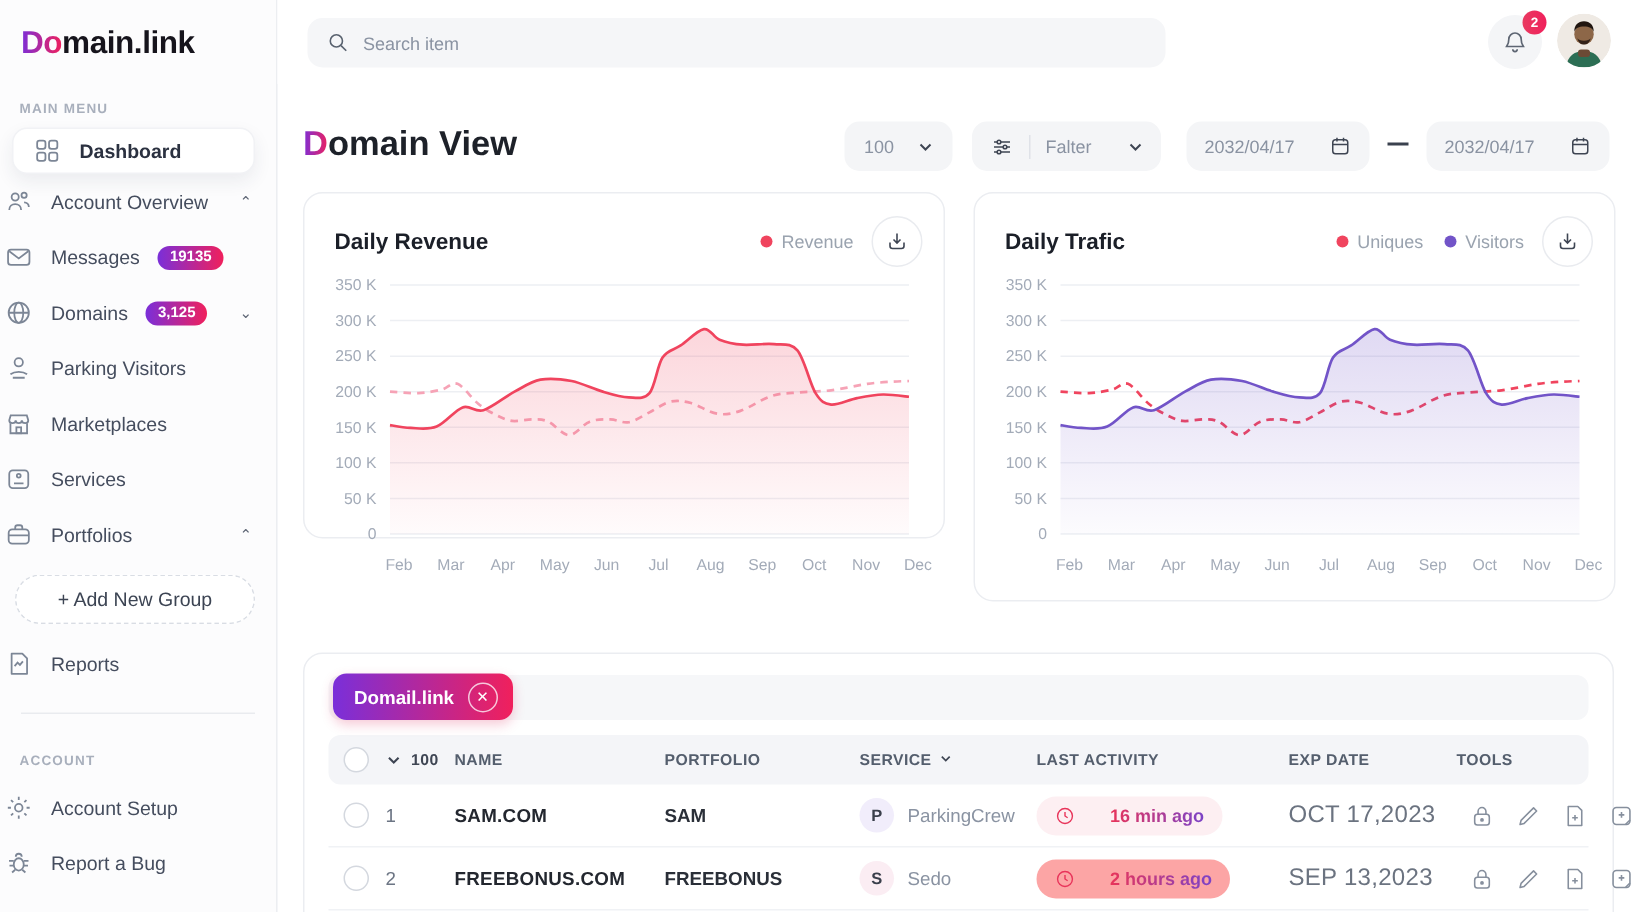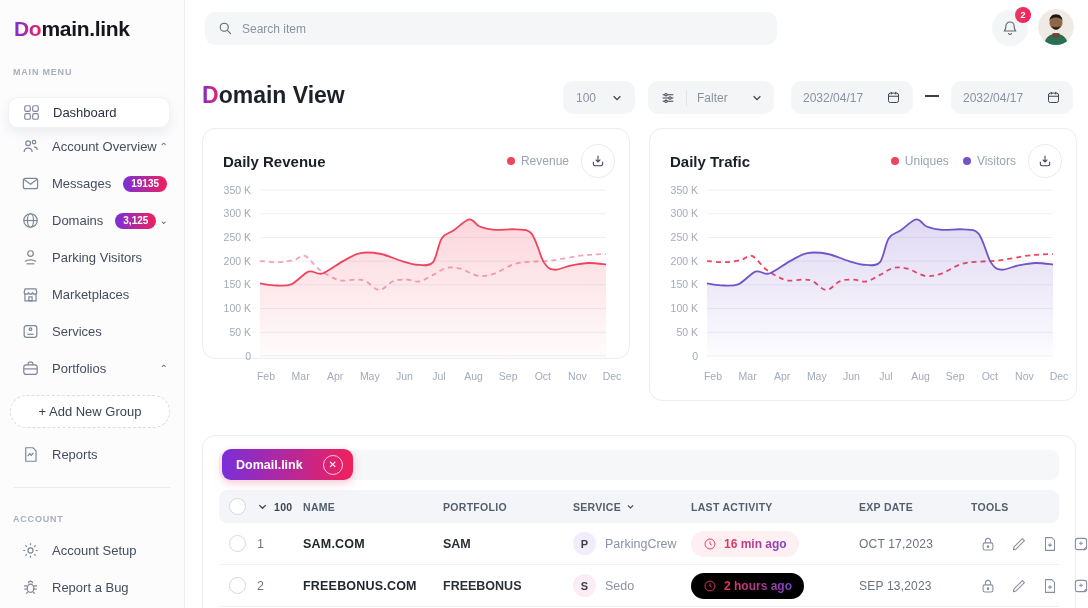--- a/index.html
+++ b/index.html
@@ -7,26 +7,26 @@
     font-family:"Liberation Sans", sans-serif; color:#2A2F3A; }
 
   
   .sidebar { position:absolute; left:0; top:0; width:185px; height:608px;
     background:#FCFCFD; border-right:1px solid #ECEEF1; }
   .logo { padding:17px 0 0 14px; font-size:21px; font-weight:800; letter-spacing:-0.3px; color:#16141C; }
   .grad-text { background:linear-gradient(92deg, var(--gradient-from), var(--gradient-to));
     -webkit-background-clip:text; background-clip:text; color:transparent;text-align:center; }
   .menu-label { padding:26px 0 8px 13px; font-size:9px; letter-spacing:0.8px; color:#A8AFBC; font-weight:700; }
   .side-item { position:relative; display:flex; align-items:center; gap:12px;
-    height:37px; padding-left:21px; font-size:13px; color:#454D5E; cursor:pointer; }
+    height:37px; padding-left:3px; font-size:13px; color:#454D5E; cursor:pointer; }
   .side-item .ic { width:19px; height:19px; flex:0 0 19px; display:flex; align-items:center; justify-content:center; }
   .side-item .ic svg { stroke:#7C8696; fill:none; stroke-width:1.5; width:19px; height:19px; }
   .side-item.active { background:#fff; border:1px solid #F1F2F5; border-radius:10px;
-    margin:12px 14px 0 8px; padding-left:13px; height:31px;
-    box-shadow:0 5px 12px rgba(40,50,80,0.08); font-weight:400; color:#2B3140; }
+    margin:0 14px 0 8px; padding-left:13px; height:31px;
+    box-shadow:0 5px 12px rgba(40,50,80,0.08); font-weight:700; color:#2B3140; }
   .side-item.sub { }
   .side-item.sub .ic { flex-basis:18px; }
   .badge-grad { background:linear-gradient(90deg, var(--gradient-from), var(--gradient-to));
     color:#fff; font-size:10px; font-weight:700; border-radius:9px; padding:3px 8px; line-height:1; }
   .chev { position:absolute; right:16px; color:#5B6372; font-size:10px; }
   .dashed-btn { margin:8px 14px 8px 10px; height:33px; border:1px dashed #D9DDE4; border-radius:17px;
     background:#fff; display:flex; align-items:center; justify-content:center; gap:8px;
     font-size:13px; color:#3C4453; cursor:pointer; }
   .side-divider { height:1px; background:#E9EBEF; margin:14px 14px 0 14px; }
 
@@ -75,21 +75,21 @@
   svg.chart { display:block; width:412px; height:206px; margin:2px auto 0 auto; }
   .gridline { stroke:#EDEFF3; stroke-width:1; }
   .ytick { fill:#A3ABB8; font-size:10.5px; text-anchor:end; font-family:"Liberation Sans",sans-serif; }
   .xtick { fill:#A3ABB8; font-size:10.5px; text-anchor:middle; font-family:"Liberation Sans",sans-serif; }
 
   
   .table-card { left:202px; top:435px; width:874px; height:240px; padding:14px 16px; }
   .chip-bar { height:30px; background:#F6F7F9; border-radius:8px; position:relative; }
   .chip { position:absolute; left:3px; top:-1px; height:31px; border-radius:9px; padding:0 10px 0 14px;
     background:linear-gradient(90deg, var(--gradient-from), var(--gradient-to));
-    display:flex; align-items:center; gap:20px; color:#fff; font-size:12.5px; font-weight:700; cursor:pointer;
+    display:flex; align-items:center; gap:9px; color:#fff; font-size:12.5px; font-weight:700; cursor:pointer;
     box-shadow:0 3px 8px rgba(220,40,90,0.25); }
   .chip-x { width:20px; height:20px; border:1px solid rgba(255,255,255,0.75); border-radius:50%;
     display:flex; align-items:center; justify-content:center; font-size:10px; font-weight:400; cursor:pointer; }
   .tgrid { display:grid; grid-template-columns:34px 46px 140px 130px 118px 168px 112px auto;
     align-items:center; }
   .thead { margin-top:10px; height:33px; background:#F4F5F8; border-radius:8px; padding:0 4px;
     font-size:10.5px; font-weight:700; color:#545E6D; letter-spacing:0.3px; }
   .thead .count-cell { display:flex; align-items:center; gap:6px; color:#3E4553; }
   .trow { height:42px; border-bottom:1px solid #F0F2F5; padding:0 4px; font-size:12.5px; }
   .cbox { width:17px; height:17px; border:1.5px solid #D4D8DF; border-radius:50%; margin-left:6px;
@@ -97,22 +97,22 @@
   .row-num { color:#6C7584; }
   .cell-name { font-weight:700; color:#23272F; letter-spacing:0.2px; }
   .cell-portfolio { color:#2A2F38; font-weight:600; }
   .svc { display:flex; align-items:center; gap:9px; color:#8A93A2; }
   .svc-badge { width:23px; height:23px; border-radius:50%; display:flex; align-items:center;
     justify-content:center; font-size:11px; font-weight:700; color:#3A3F4B; }
   .activity-pill { display:inline-flex; align-items:center; gap:7px; height:26px; border-radius:13px;
     padding:0 12px; font-size:12px; font-weight:700; }
   .activity-pill svg { width:14px; height:14px; stroke:#E8345A; fill:none; stroke-width:1.6; }
   .activity-text { background:linear-gradient(90deg, var(--activity-from), var(--activity-to));
-    -webkit-background-clip:text; background-clip:text; color:transparent; }
-  .cell-exp { color:#6B7380; font-size:12px; letter-spacing:0.2px; }
+    -webkit-background-clip:text; background-clip:text; color:transparent;margin-left:16px; }
+  .cell-exp { color:#6B7380; font-size:16px; letter-spacing:0.2px; }
   .tools { display:flex; align-items:center; gap:13px; padding-left:8px; }
   .tool-btn { background:none; border:none; cursor:pointer; width:18px; height:18px; padding:0; }
   .tool-btn svg { width:18px; height:18px; stroke:#868F9D; fill:none; stroke-width:1.4; }
   .sort-ic { width:9px; height:9px; margin-left:5px; }
   .hdr-chev { width:11px; height:11px; }
 </style>
 </head>
 <body>
 
 <aside class="sidebar">
@@ -503,21 +503,21 @@
   <div class="tgrid trow">
     <span class="cbox"></span>
     <span class="row-num">2</span>
     <span class="cell-name">FREEBONUS.COM</span>
     <span class="cell-portfolio">FREEBONUS</span>
     <span class="svc">
       <span class="svc-badge" style="background: rgb(251, 237, 243);">S</span>
       <span>Sedo</span>
     </span>
     <span>
-      <span class="activity-pill" style="background: #000000;">
+      <span class="activity-pill" style="background: #fca5a5;">
         <svg viewBox="0 0 24 24">
             <circle cx="12" cy="12" r="8.5"></circle>
             <path d="M12 7.5V12l3 2"></path>
           </svg>
         <span class="activity-text">2 hours ago</span>
       </span>
     </span>
     <span class="cell-exp">SEP 13,2023</span>
     <span class="tools">
       <button class="tool-btn"><svg viewBox="0 0 24 24">

